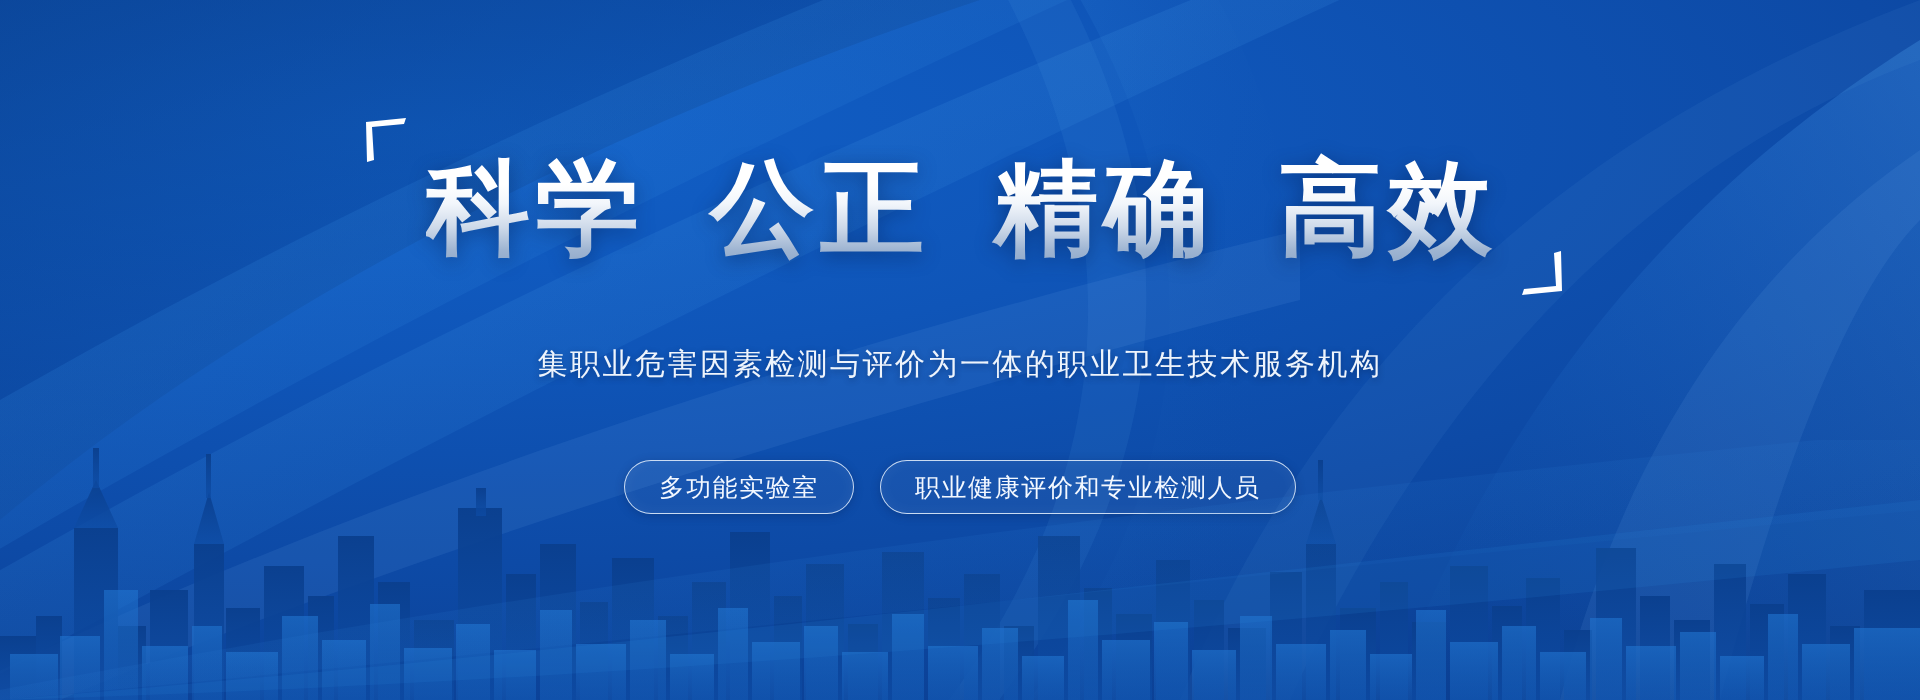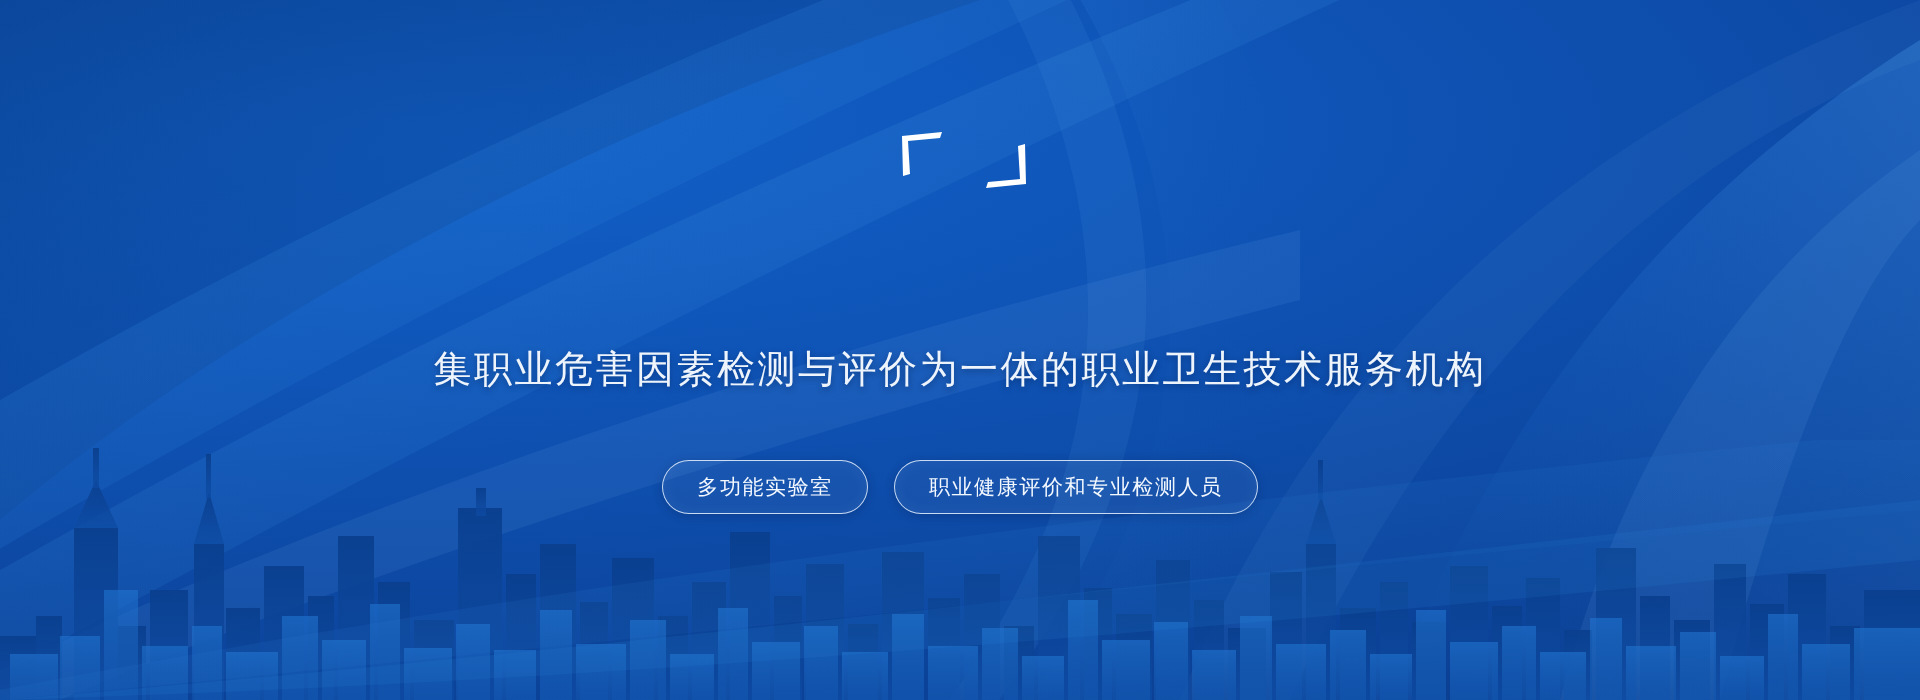--- a/index.html
+++ b/index.html
@@ -55,21 +55,21 @@
   .bracket.tl { left: 8px;  top: -30px; }
   .bracket.br { right: 0px; bottom: -26px; }
 
   
   .subtitle {
     position: absolute;
     left: 0; right: 0;
     top: 344px;
     text-align: center;
     font-family: "DejaVu Sans", "Liberation Sans", sans-serif;
-    font-size: 38px;
+    font-size: 30px;
     font-weight: 400;
     letter-spacing: 2.5px;
     color: #eef4fc;
     text-shadow: 0 2px 6px rgba(3, 28, 74, .45);
   }
 
   
   .pill-row {
     position: absolute;
     left: 0; right: 0;
@@ -82,21 +82,21 @@
   .pill {
     display: inline-flex;
     align-items: center;
     justify-content: center;
     height: 52px;
     padding: 0 34px;
     border: 1.6px solid rgba(226, 238, 252, .88);
     border-radius: 999px;
     color: #f3f8ff;
     font-family: "DejaVu Sans", "Liberation Sans", sans-serif;
-    font-size: 21px;
+    font-size: 25px;
     letter-spacing: 1.6px;
     white-space: nowrap;
     background: rgba(255, 255, 255, .045);
     box-shadow: 0 2px 10px rgba(4, 30, 78, .28), inset 0 0 16px rgba(255, 255, 255, .05);
     cursor: pointer;
   }
 
   
   .skyline { position: absolute; left: 0; right: 0; bottom: 0; height: 260px; pointer-events: none; }
   .skyline svg { width: 100%; height: 100%; display: block; }
@@ -152,20 +152,21 @@
 
   <div class="headline-wrap">
     <div class="headline-inner">
 
       <span class="bracket tl">
         <svg viewBox="0 0 44 44">
           <path d="M2,4 L42,0 L40,6 L8,9 L10,42 L3,44 Z" fill="#ffffff"></path>
         </svg>
       </span>
 
+      <div class="headline"><span>科学</span><span class="sp"> </span><span>公正</span><span class="sp"> </span><span>精确</span><span class="sp"> </span><span>高效</span></div>
 
       <span class="bracket br">
         <svg viewBox="0 0 44 44">
           <path d="M42,40 L2,44 L4,38 L36,35 L34,2 L41,0 Z" fill="#ffffff"></path>
         </svg>
       </span>
 
     </div>
   </div>
 

